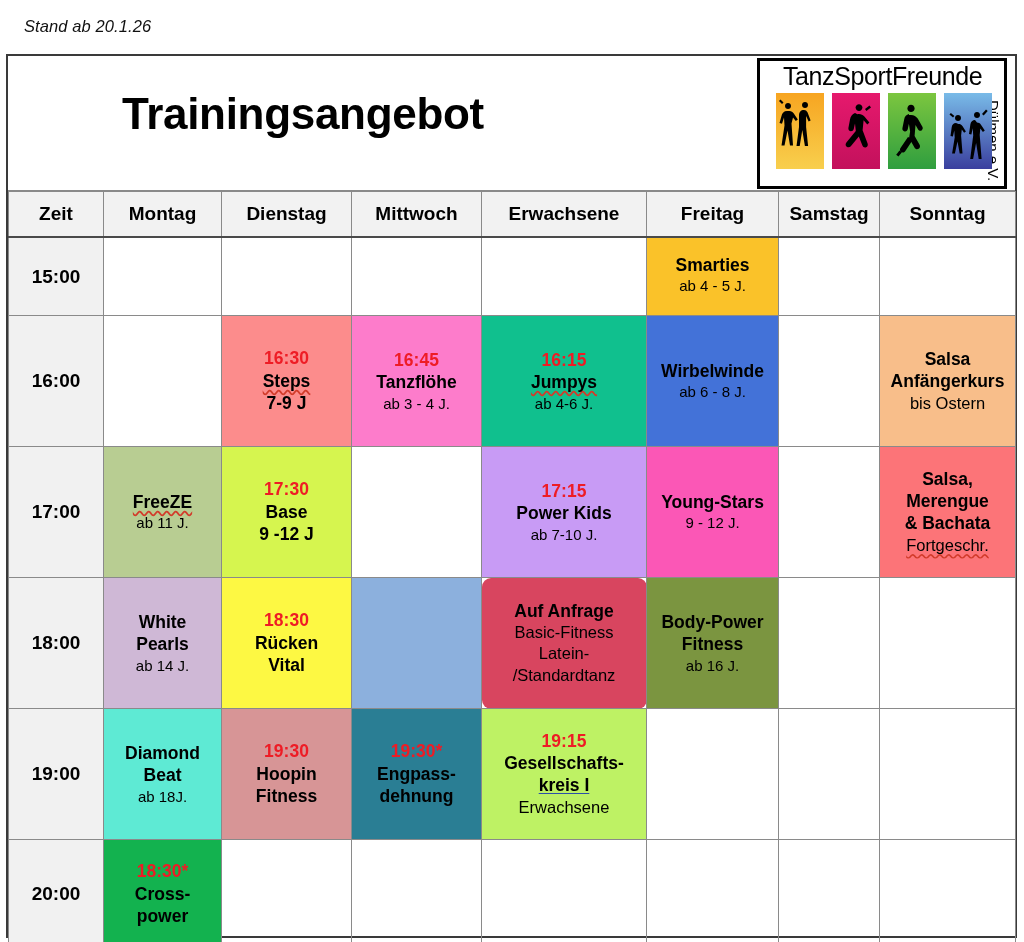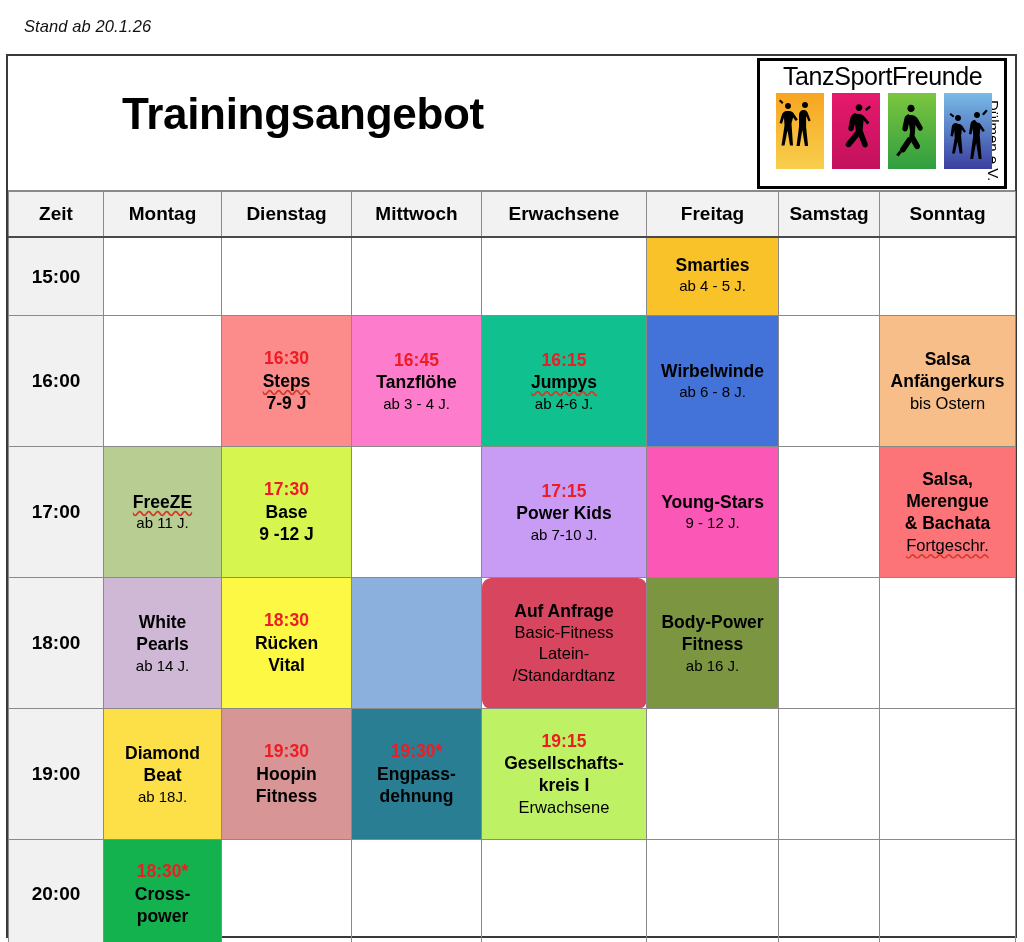--- a/index.html
+++ b/index.html
@@ -176,20 +176,21 @@
     font-size: 16.5px;
     line-height: 1.3;
     white-space: pre-line;
   }
   .sp-squiggle {
     text-decoration: underline wavy #d23b2a;
     text-decoration-skip-ink: none;
     text-underline-offset: 2px;
   }
   .sp-link {
+    text-decoration: underline;
     text-decoration-color: #2b50a8;
     text-underline-offset: 2px;
   }
 </style>
 </head>
 <body>
 
 <div class="stand-note">Stand ab 20.1.26</div>
 
 <div class="schedule-frame">
@@ -460,21 +461,21 @@
           </div>
         </td>
 
         <td></td>
         <td></td>
       </tr>
 
       <tr class="row-19">
         <td class="time-cell">19:00</td>
 
-        <td style="background: #fde047;">
+        <td style="background: #5eead4;">
           <div class="cell-inner">
             <span class="ev-name">Diamond
 Beat</span>
             <span class="ev-age">ab 18J.</span>
           </div>
         </td>
 
         <td style="background: rgb(215, 149, 150);">
           <div class="cell-inner">
             <span class="ev-time">19:30</span>

